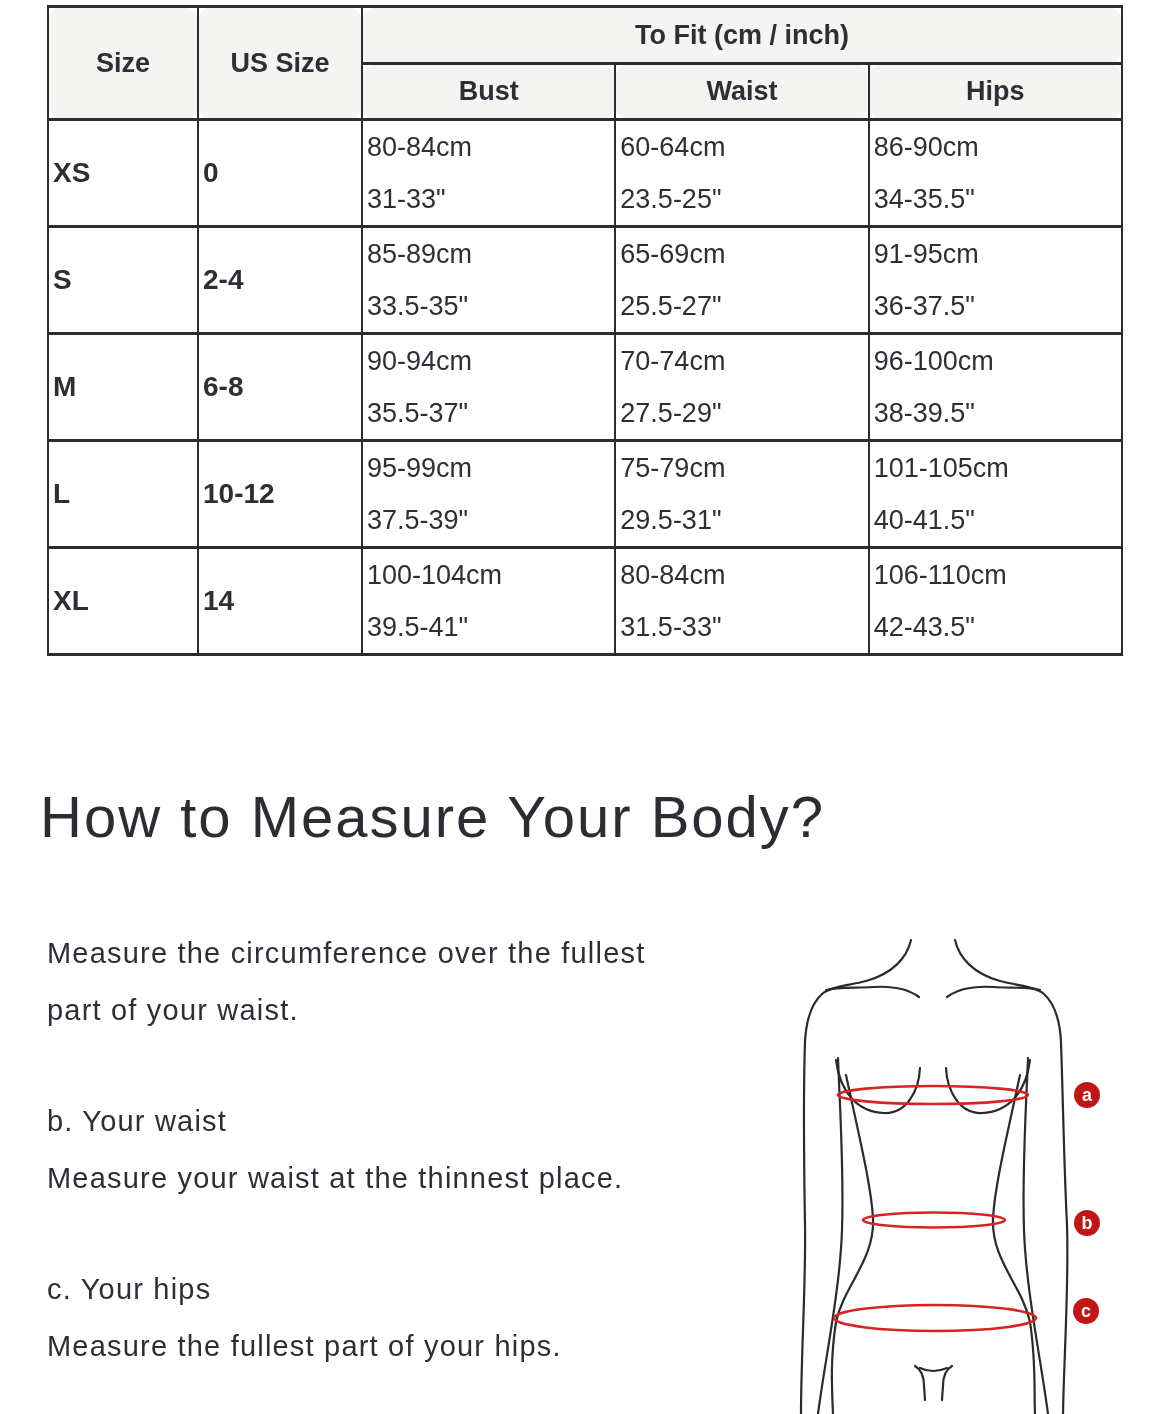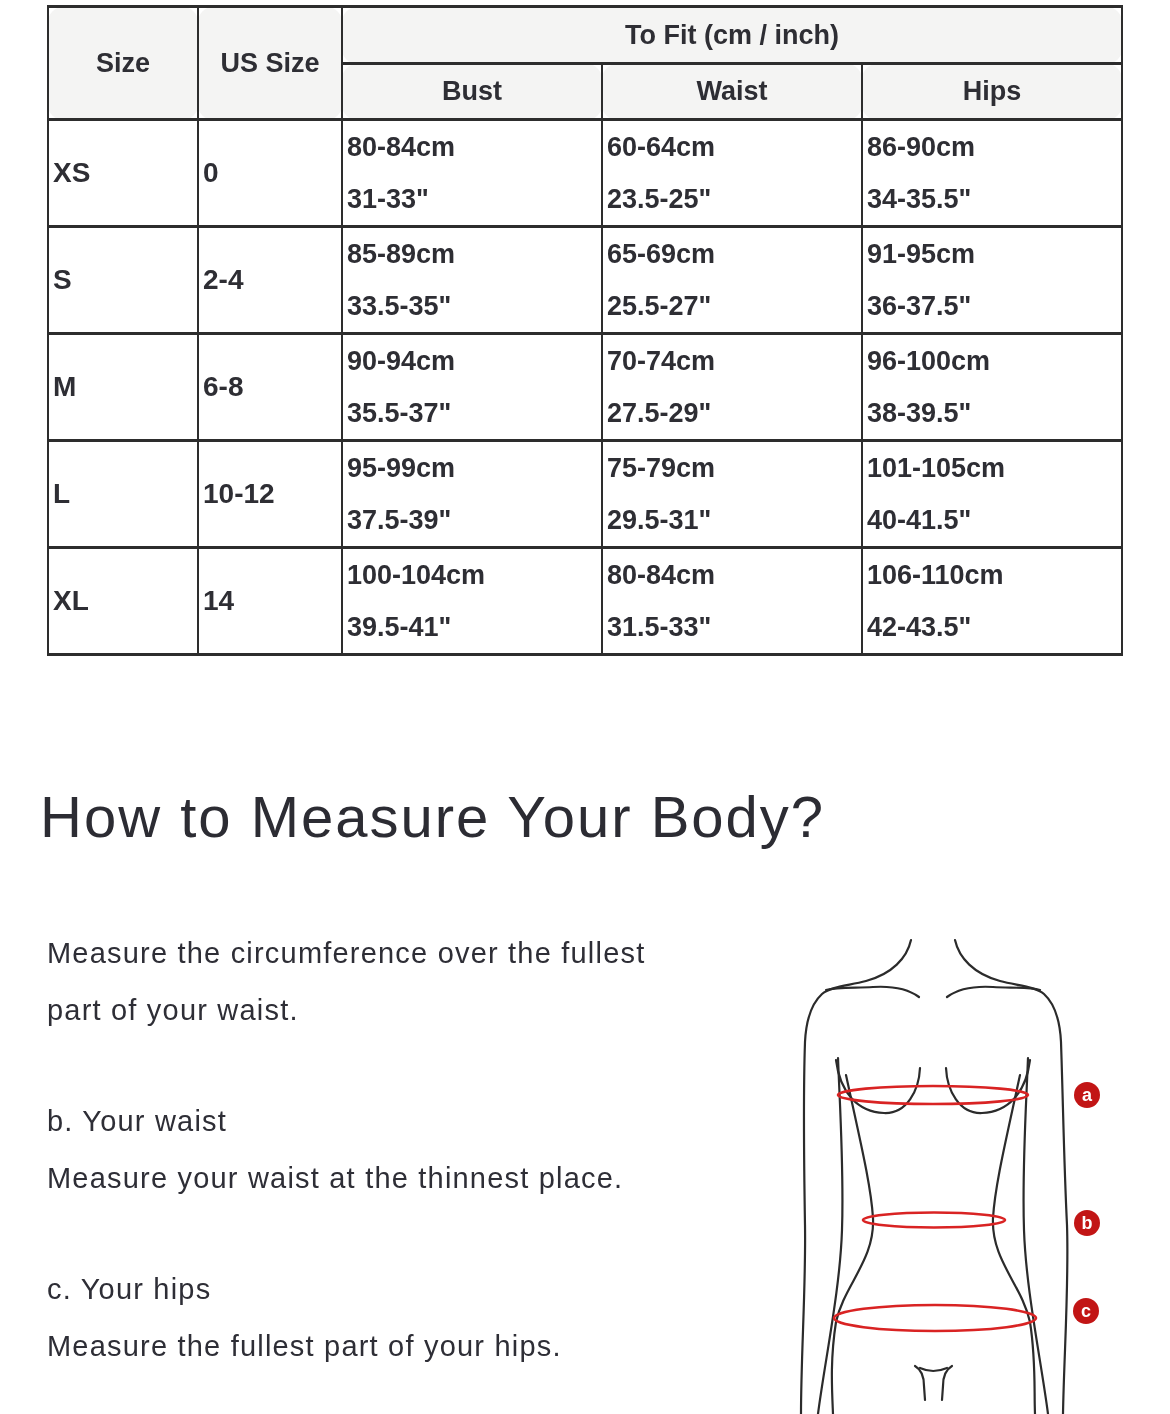--- a/index.html
+++ b/index.html
@@ -38,21 +38,21 @@
   tr.hdr-top { height:57px; }
   tr.hdr-sub { height:56px; }
   tr.data-row { height:104px; }
   td.size-cell {
     font-weight:bold; font-size:28px;
     text-align:left; vertical-align:middle;
     padding-left:4px; background:#ffffff;
   }
   td.meas-cell {
     font-size:27px; text-align:left; vertical-align:middle;
-    padding-left:4px; background:#ffffff;font-weight:bold;
+    padding-left:4px; background:#ffffff;
   }
   td.meas-cell .ln { line-height:52px; white-space:nowrap; }
 
   
   .how-title {
     position:absolute; left:40px; top:783px;
     font-size:58px; font-weight:300;
     letter-spacing:2px;
     color:#2c2c33;
     white-space:nowrap;
@@ -84,21 +84,21 @@
 </style>
 </head>
 <body>
 
 <div class="page">
 
   <table class="size-table">
     <thead>
       <tr class="hdr-top">
         <th style="width:150px" rowspan="2">Size</th>
-        <th style="width:144px" rowspan="2">US Size</th>
+        <th style="width:164px" rowspan="2">US Size</th>
         <th colspan="3">To Fit (cm / inch)</th>
       </tr>
       <tr class="hdr-sub">
         <th style="width:258px">Bust</th>
         <th style="width:264px">Waist</th>
         <th style="width:256px">Hips</th>
       </tr>
     </thead>
     <tbody>
       <tr class="data-row">

